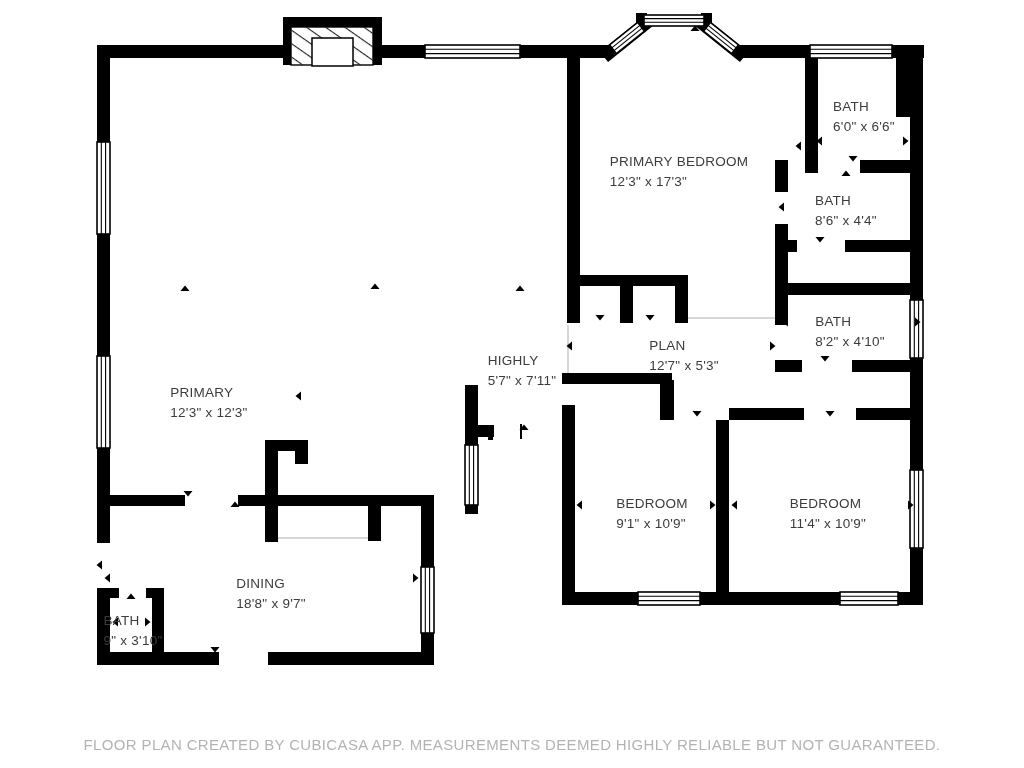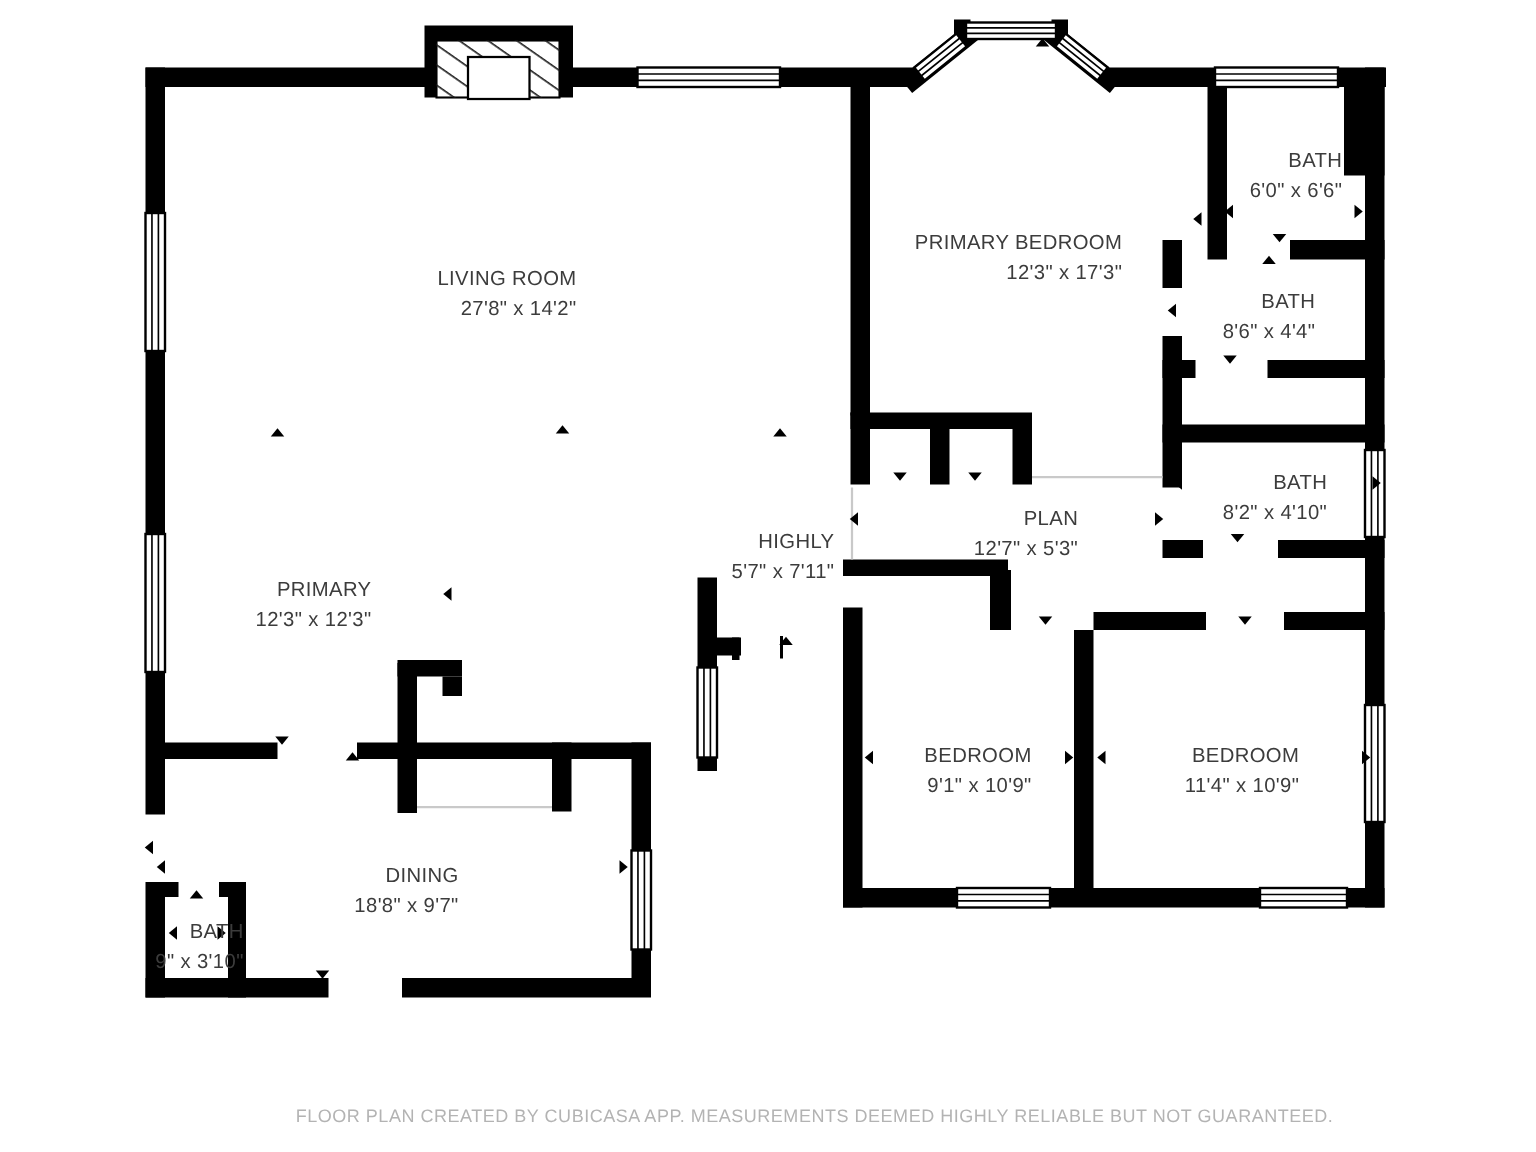--- a/index.html
+++ b/index.html
@@ -18,26 +18,26 @@
   .wall{fill:var(--wall);}
   .win-rect{fill:#ffffff;stroke:var(--wall);stroke-width:1.6;}
   .win-line{stroke:var(--wall);stroke-width:1.1;}
   .bay-wall{stroke:var(--wall);stroke-width:13;fill:none;}
   .thin{stroke:var(--thin);stroke-width:1.5;fill:none;}
   .marker{fill:var(--wall);}
   .fp-inner{fill:#ffffff;stroke:var(--wall);stroke-width:1.5;}
   .leaf{stroke:var(--wall);stroke-width:2;}
   .room-label{
     position:absolute;transform:translate(-50%,-50%);
-    text-align:right;color:var(--label);
+    text-align:left;color:var(--label);
     font-size:13.5px;line-height:20px;letter-spacing:.25px;white-space:nowrap;
   }
   .plan-footer{
     position:absolute;left:512px;top:744px;transform:translate(-50%,-50%);
-    font-size:12px;letter-spacing:.35px;color:var(--footer);white-space:nowrap;margin-left:31px;
+    font-size:15px;letter-spacing:.35px;color:var(--footer);white-space:nowrap;
   }
 </style>
 </head>
 <body>
 
 <div id="stage">
 
   <svg id="plan-svg" width="1024" height="768" viewBox="0 0 1024 768">
     <defs>
       <pattern id="hatch" width="11" height="11" patternUnits="userSpaceOnUse" patternTransform="rotate(35)">
@@ -239,24 +239,20 @@
       <use href="#tri" transform="translate(600,315) rotate(90)"></use>
       <use href="#tri" transform="translate(650,315) rotate(90)"></use>
       <use href="#tri" transform="translate(582,505) rotate(180)"></use>
       <use href="#tri" transform="translate(710,505)"></use>
       <use href="#tri" transform="translate(737,505) rotate(180)"></use>
       <use href="#tri" transform="translate(908,505)"></use>
       <use href="#tri" transform="translate(524,430) rotate(270)"></use>
     </g>
   </svg>
 
-  <div class="room-label" style="left:338px;top:196px">
-    <div>LIVING ROOM</div>
-    <div>27'8" x 14'2"</div>
-  </div>
   <div class="room-label" style="left:679px;top:172px">
     <div>PRIMARY BEDROOM</div>
     <div>12'3" x 17'3"</div>
   </div>
   <div class="room-label" style="left:864px;top:117px">
     <div>BATH</div>
     <div>6'0" x 6'6"</div>
   </div>
   <div class="room-label" style="left:846px;top:211px">
     <div>BATH</div>

